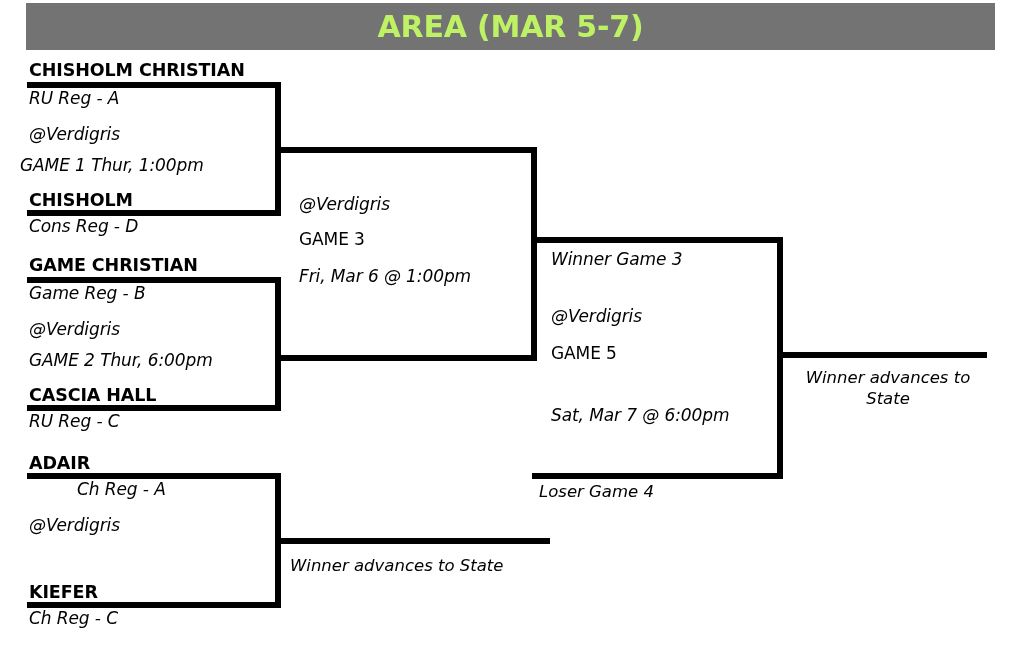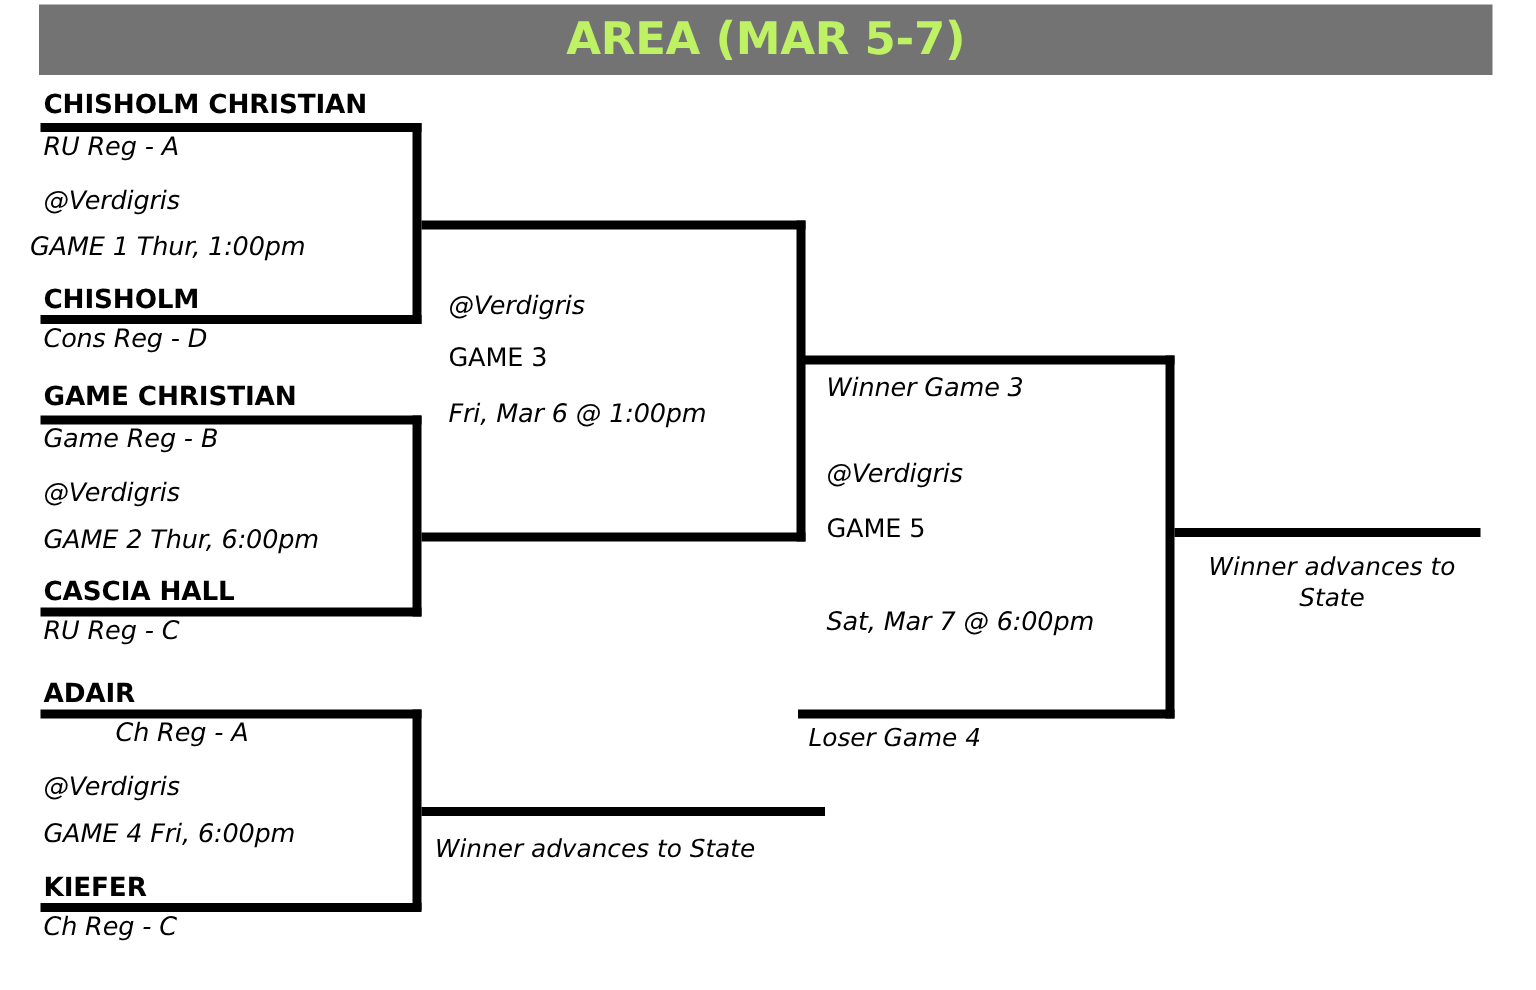--- a/index.html
+++ b/index.html
@@ -110,21 +110,20 @@
   <div class="detail" style="left:29px; top:350px;">GAME 2 Thur, 6:00pm</div>
   <div class="team" style="left:29px; top:385px;">CASCIA HALL</div>
   <div class="hline" style="left:27px; top:405px; width:254px;"></div>
   <div class="detail" style="left:29px; top:411px;text-align:right;">RU Reg - C</div>
   <div class="vline" style="left:275px; top:277px; height:134px;"></div>
 
   <div class="team" style="left:29px; top:453px;">ADAIR</div>
   <div class="hline" style="left:27px; top:473px; width:254px;"></div>
   <div class="detail" style="left:29px; top:479px;margin-left:48px;">Ch Reg - A</div>
   <div class="detail" style="left:29px; top:515px;">@Verdigris</div>
-  <div class="detail" style="left:29px; top:546px;">GAME 4 Fri, 6:00pm</div>
   <div class="team" style="left:29px; top:582px;">KIEFER</div>
   <div class="hline" style="left:27px; top:602px; width:254px;"></div>
   <div class="detail" style="left:29px; top:608px;text-align:right;">Ch Reg - C</div>
   <div class="vline" style="left:275px; top:473px; height:134px;"></div>
 
   <div class="hline" style="left:281px; top:147px; width:256px;"></div>
 
   <div class="hline" style="left:281px; top:355px; width:256px;"></div>
 
   <div class="vline" style="left:531px; top:147px; height:214px;"></div>

